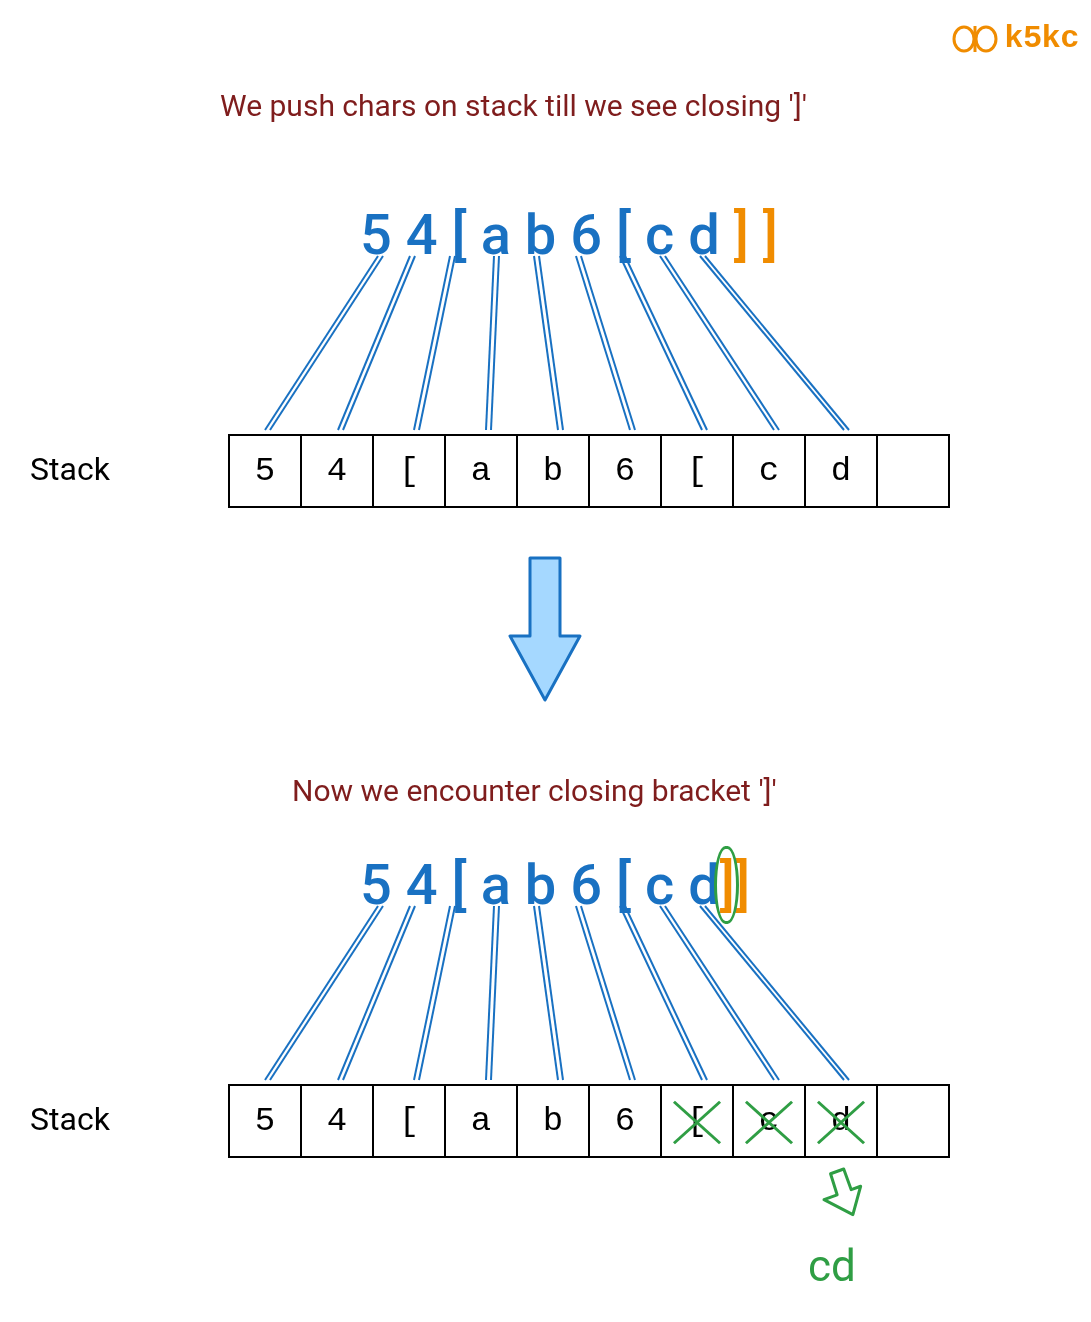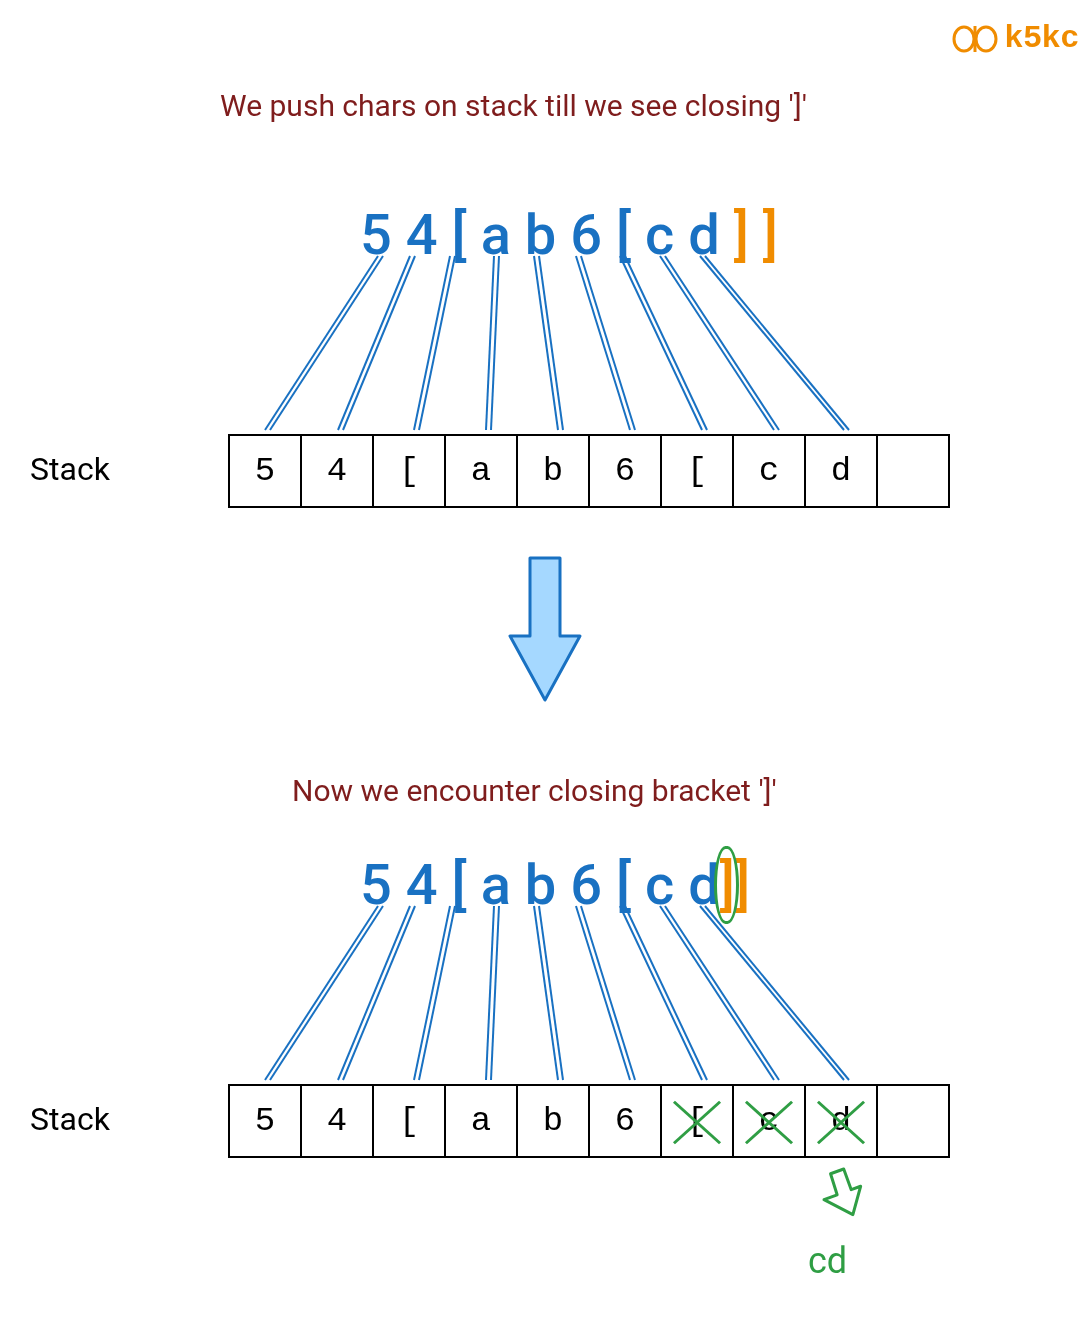--- a/index.html
+++ b/index.html
@@ -80,21 +80,21 @@
     position: absolute;
     left: 4px;
     right: 4px;
     top: 50%;
     height: 0;
     border-top: 3px solid #2f9e44;
   }
   .stack-cell.crossed::before { transform: rotate(42deg); }
   .stack-cell.crossed::after  { transform: rotate(-42deg); }
   .result {
-    font-size: 36px;
+    font-size: 44px;
     color: #2f9e44;
   }
   svg.lines { position: absolute; overflow: visible; pointer-events: none; }
 </style>
 </head>
 <body>
 
 <div class="abs logo-wrap">
   <svg width="46" height="30" viewBox="0 0 46 30">
     <g fill="none" stroke="#f08c00" stroke-width="3">

